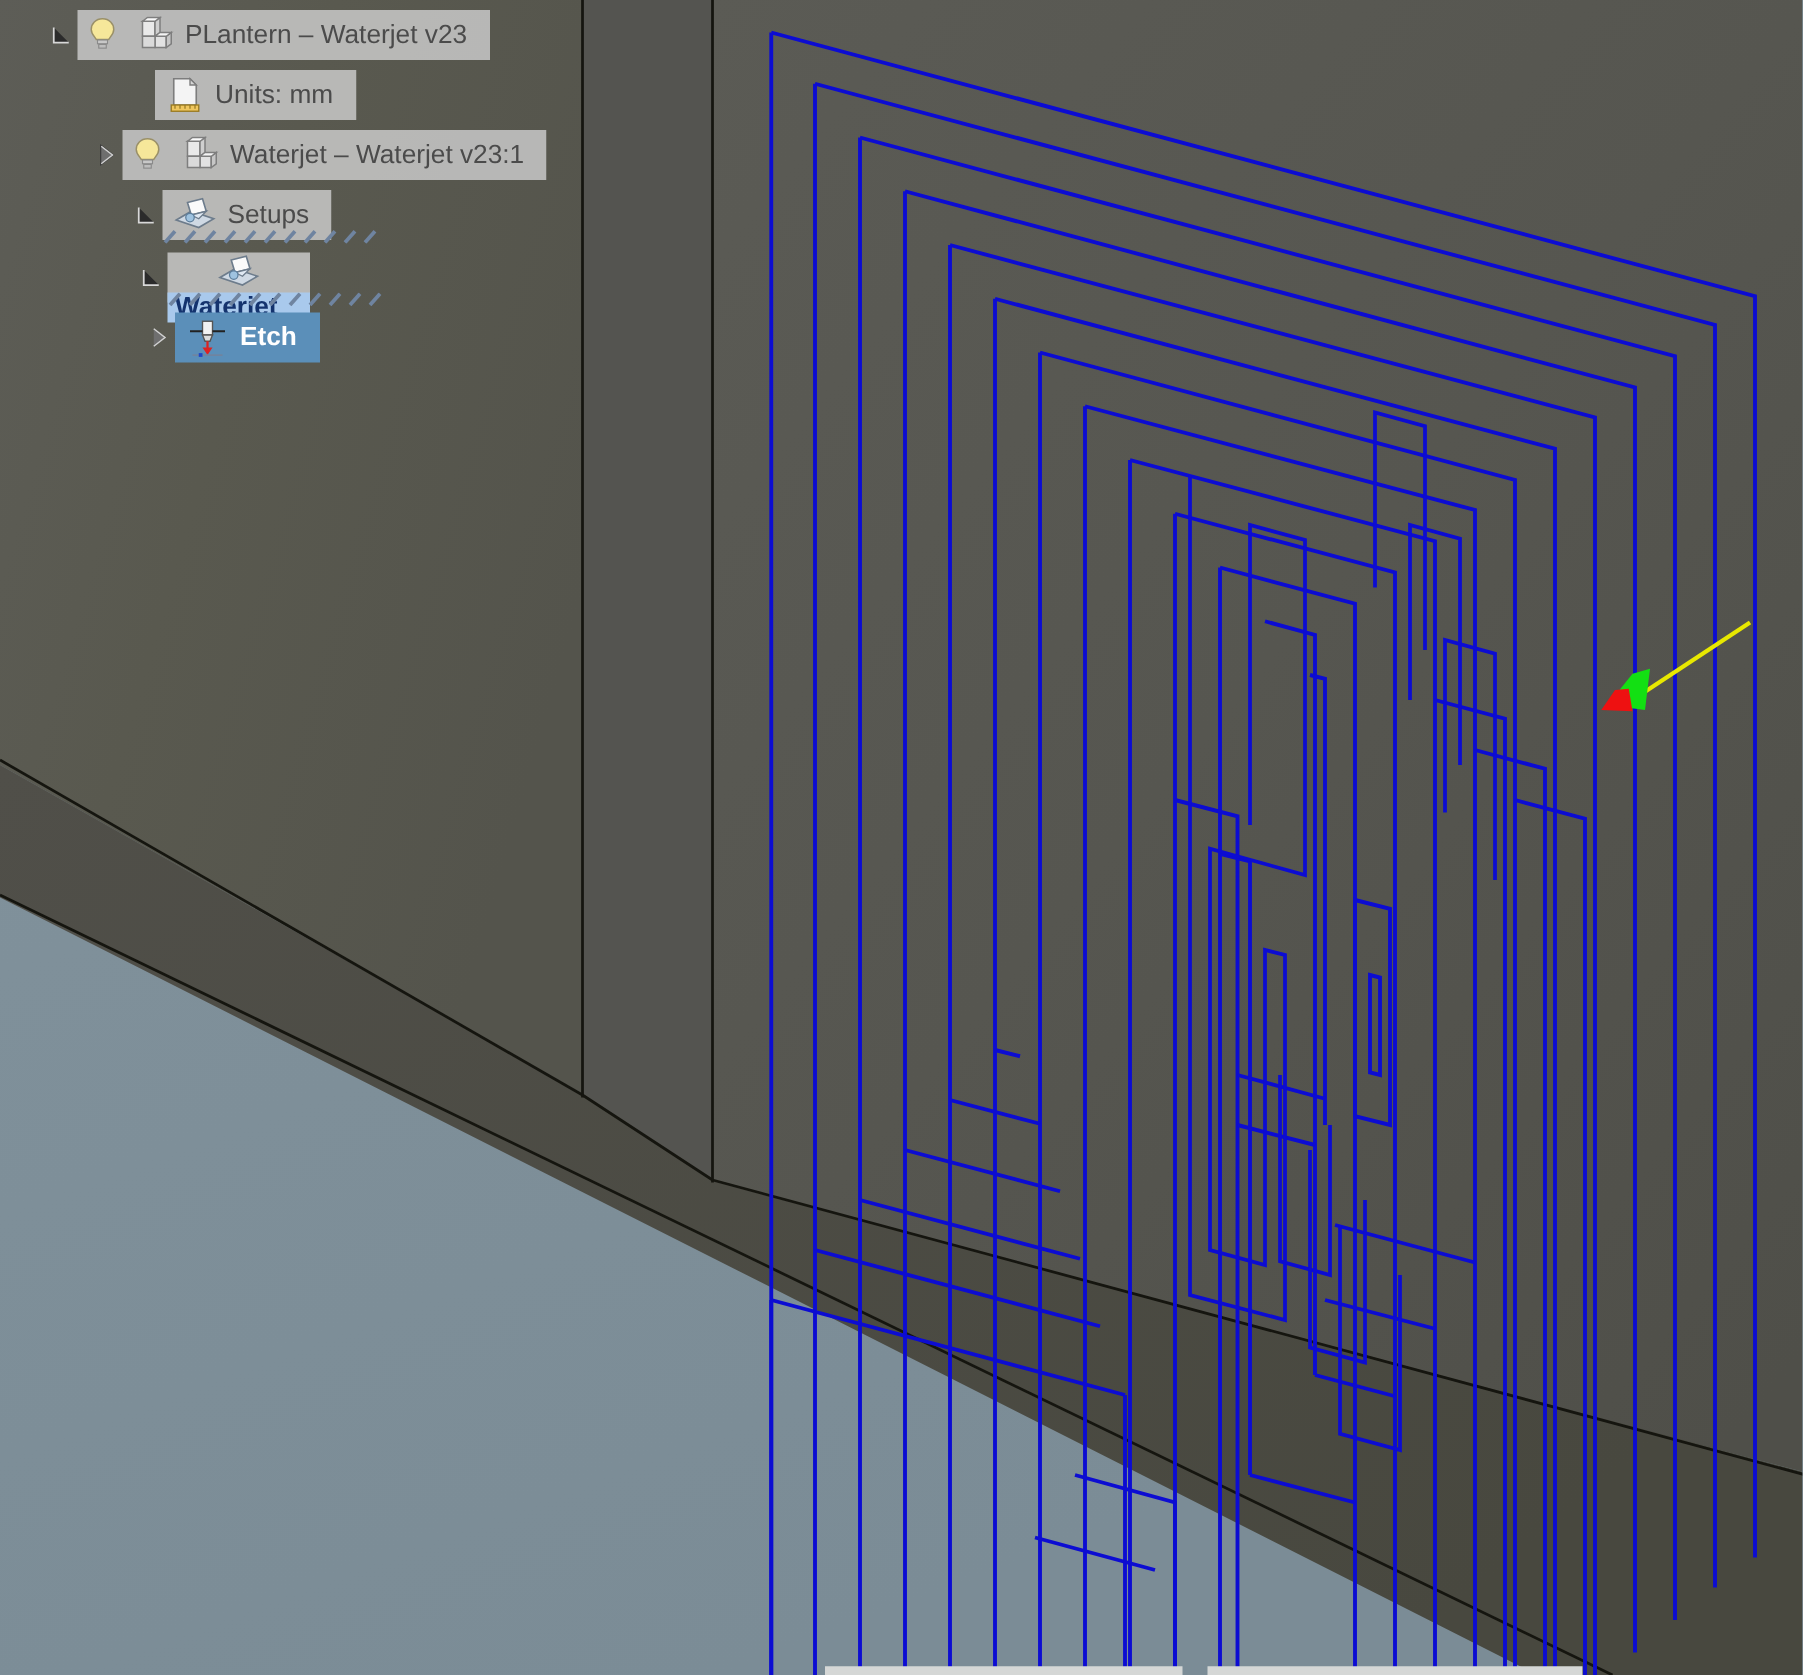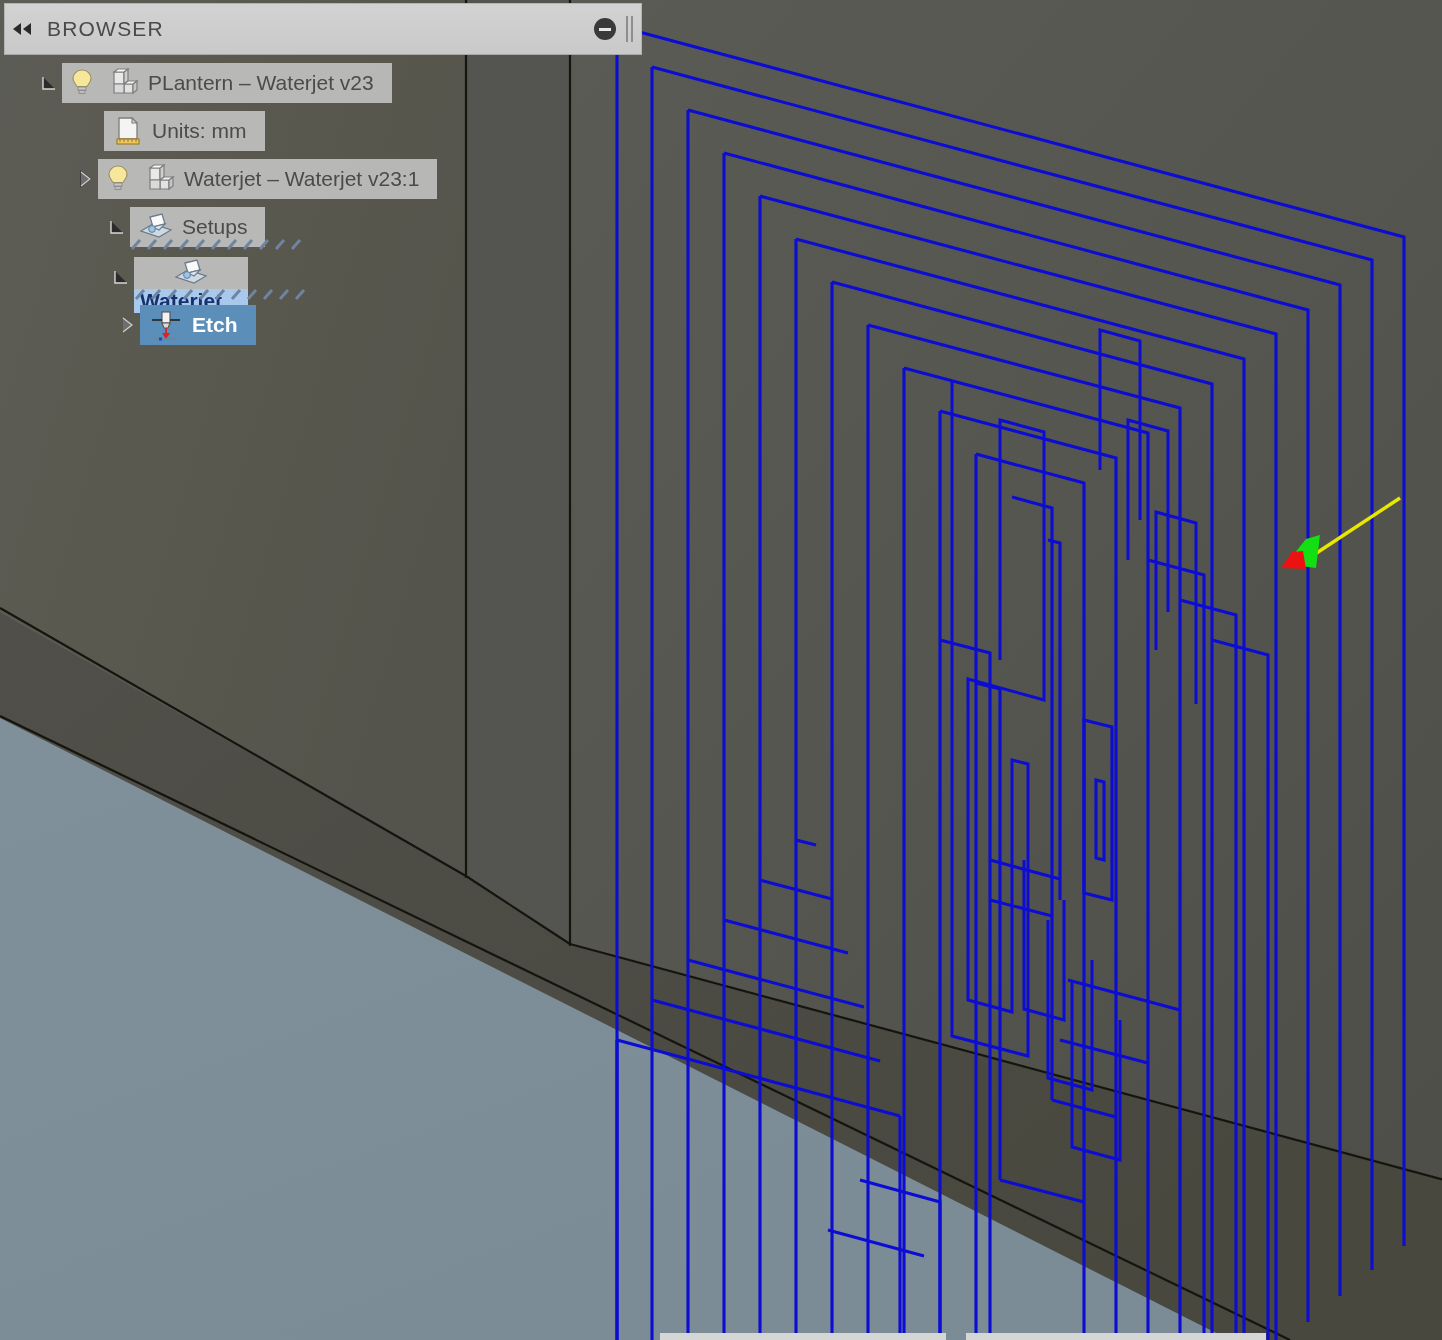--- a/index.html
+++ b/index.html
@@ -282,36 +282,20 @@
 
       <g>
         <rect x="660" y="1333" width="286" height="8" fill="#d5d7d6"></rect>
         <rect x="966" y="1333" width="300" height="8" fill="#d5d7d6"></rect>
       </g>
     </svg>
   </div>
 
   <div id="browser-panel">
 
-    <div class="panel-header">
-      <div class="collapse-arrows">
-        <svg width="26" height="16" viewBox="0 0 26 16" aria-hidden="true">
-          <polygon points="12,2 12,14 4,8" fill="#2a2a2a"></polygon>
-          <polygon points="22,2 22,14 14,8" fill="#2a2a2a"></polygon>
-        </svg>
-      </div>
-      <span class="panel-title">BROWSER</span>
-      <div class="header-right">
-        <div class="min-btn"></div>
-        <div class="grip">
-          <i></i>
-            <i></i>
-        </div>
-      </div>
-    </div>
 
     <div class="tree">
 
       <div class="tree-row" style="padding-left:36px;">
         <div class="twisty">
           <svg width="18" height="18" viewBox="0 0 18 18" aria-hidden="true">
             <polygon points="3,3 15,15 3,15" fill="#2b2b2b"></polygon>
             <polyline points="3,3 3,15 15,15" fill="none" stroke="#d8d8d8" stroke-width="1.4"></polyline>
           </svg>
         </div>
@@ -331,21 +315,21 @@
               <polygon points="15,16 24,16 24,25 15,25" fill="#e2e2e2" stroke="#7e7e7e" stroke-width="1.2"></polygon>
               <polygon points="24,16 28,13 28,22 24,25" fill="#c6c6c6" stroke="#7e7e7e" stroke-width="1.2"></polygon>
               <polygon points="15,16 19,13 28,13 24,16" fill="#f4f4f4" stroke="#7e7e7e" stroke-width="1.2"></polygon>
               <polygon points="5,16 15,16 15,25 5,25" fill="#dadada" stroke="#7e7e7e" stroke-width="1.2"></polygon>
             </svg>
           </span>
           <span class="row-label">PLantern – Waterjet v23</span>
         </div>
       </div>
 
-      <div class="tree-row" style="padding-left:78px;">
+      <div class="tree-row" style="padding-left:78px;gap:20px;">
         <div class="twisty"></div>
         <div class="row-body">
           <span class="ico ico-doc">
             <svg width="30" height="32" viewBox="0 0 30 32" aria-hidden="true">
               <polygon points="6,3 19,3 24,8 24,24 6,24" fill="#f4f4f4" stroke="#7d7d7d" stroke-width="1.3"></polygon>
               <polygon points="19,3 19,8 24,8" fill="#d6d6d6" stroke="#7d7d7d" stroke-width="1.1"></polygon>
               <rect x="4" y="24" width="22" height="5" fill="#f0c75e" stroke="#9a7b22" stroke-width="1.1"></rect>
               <g stroke="#9a7b22" stroke-width="1">
                 <line x1="7" y1="24" x2="7" y2="27"></line>
                 <line x1="11" y1="24" x2="11" y2="27"></line>

